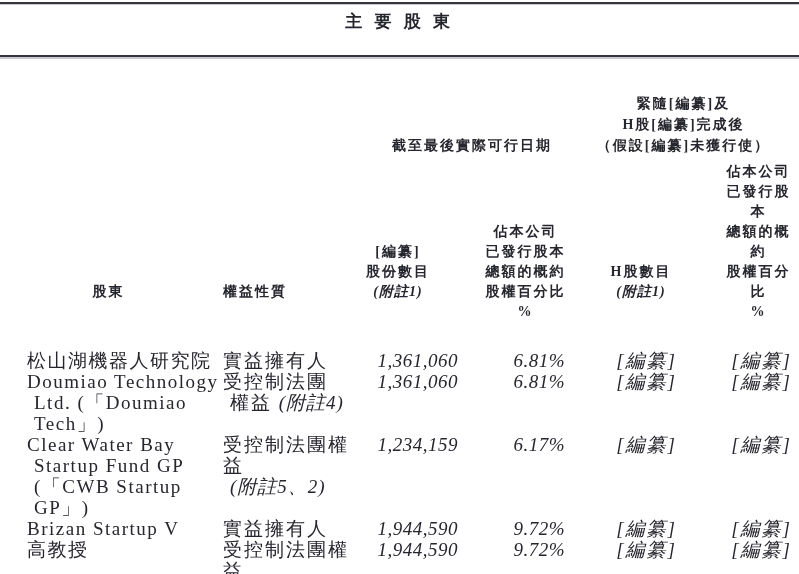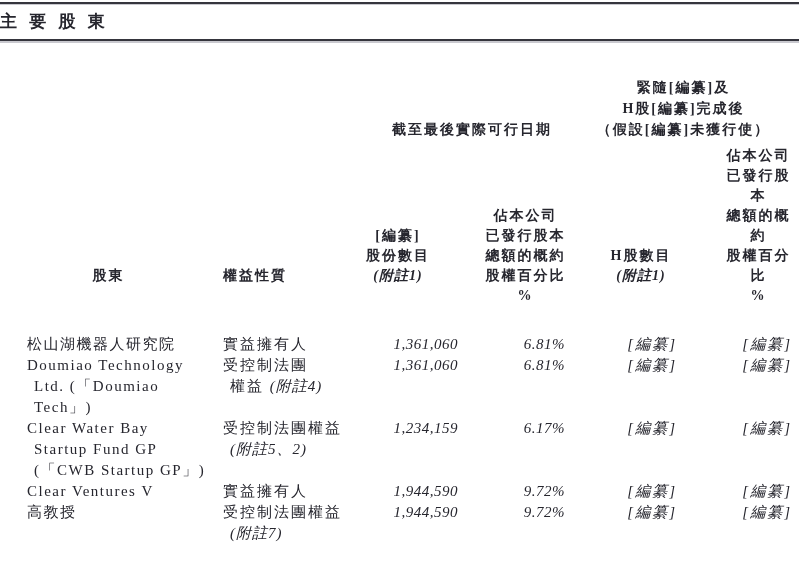--- a/index.html
+++ b/index.html
@@ -11,21 +11,22 @@
     color: #26262e;
   }
   .page { position: relative; width: 799px; height: 574px; background: #fff; }
 
   
   .titlebar {
     margin-top: 2px;
     border-top: 2px solid #35353d;
     border-bottom: 2px solid #35353d;
     box-shadow: inset 0 1px 0 #c9c9cf, 0 2px 0 #c9c9cf;
-    padding: 6px 0 6px;
+    text-align: center;
+    padding: 6px 0 22px;
   }
   .title {
     font-size: 17px; font-weight: bold; letter-spacing: 4px;
   }
 
   
   table.sh-table {
     border-collapse: collapse; table-layout: fixed;
     width: 775px; margin: 36px 0 0 18px;
   }
@@ -39,21 +40,21 @@
   .grp-right { padding-left: 6px; font-family: Liberation Serif, serif; }
 
   thead th { vertical-align: bottom; font-weight: bold; padding-top: 6px; }
   .h-shareholder { padding-right: 24px; padding-bottom: 20px; }
   .h-nature      { text-align: left; padding-right: 16px; padding-bottom: 20px; }
   .h-shares      { text-align: center; padding-right: 20px; padding-bottom: 20px; }
   .h-pct         { text-align: center; padding-left: 25px; }
   .h-h_shares    { padding-left: 36px; padding-bottom: 20px; }
   .h-h_pct       { text-align: center; padding-left: 46px; }
 
-  tbody td { vertical-align: top; line-height: 21px; font-size: 15px; }
+  tbody td { vertical-align: top; line-height: 21px; font-size: 19px; }
   tbody tr.first td { padding-top: 28px; }
   td.name   { padding-left: 9px; letter-spacing: 1.5px; }
   td.nature { letter-spacing: 2px; }
   td.num    { text-align: right; letter-spacing: 0.5px; font-style: italic; }
   td.pctv   { padding-right: 3px; }
   td.redact { letter-spacing: 2px; padding-right: 1px; }
   .cont { padding-left: 7px; }
   .note { font-style: italic; letter-spacing: 1px; }
 
   
@@ -167,21 +168,21 @@
             <div><span>受控制法團權益</span></div>
             <div class="cont"><span class="note">(附註5、2)</span></div>
           </td>
           <td class="num">1,234,159</td>
           <td class="num pctv">6.17%</td>
           <td class="num redact">[編纂]</td>
           <td class="num redact">[編纂]</td>
         </tr>
         <tr>
           <td class="name">
-            <div><span>Clear Ventures V</span></div>
+            <div><span>Brizan Startup V</span></div>
           </td>
           <td class="nature">
             <div><span>實益擁有人</span></div>
           </td>
           <td class="num">1,944,590</td>
           <td class="num pctv">9.72%</td>
           <td class="num redact">[編纂]</td>
           <td class="num redact">[編纂]</td>
         </tr>
         <tr>

